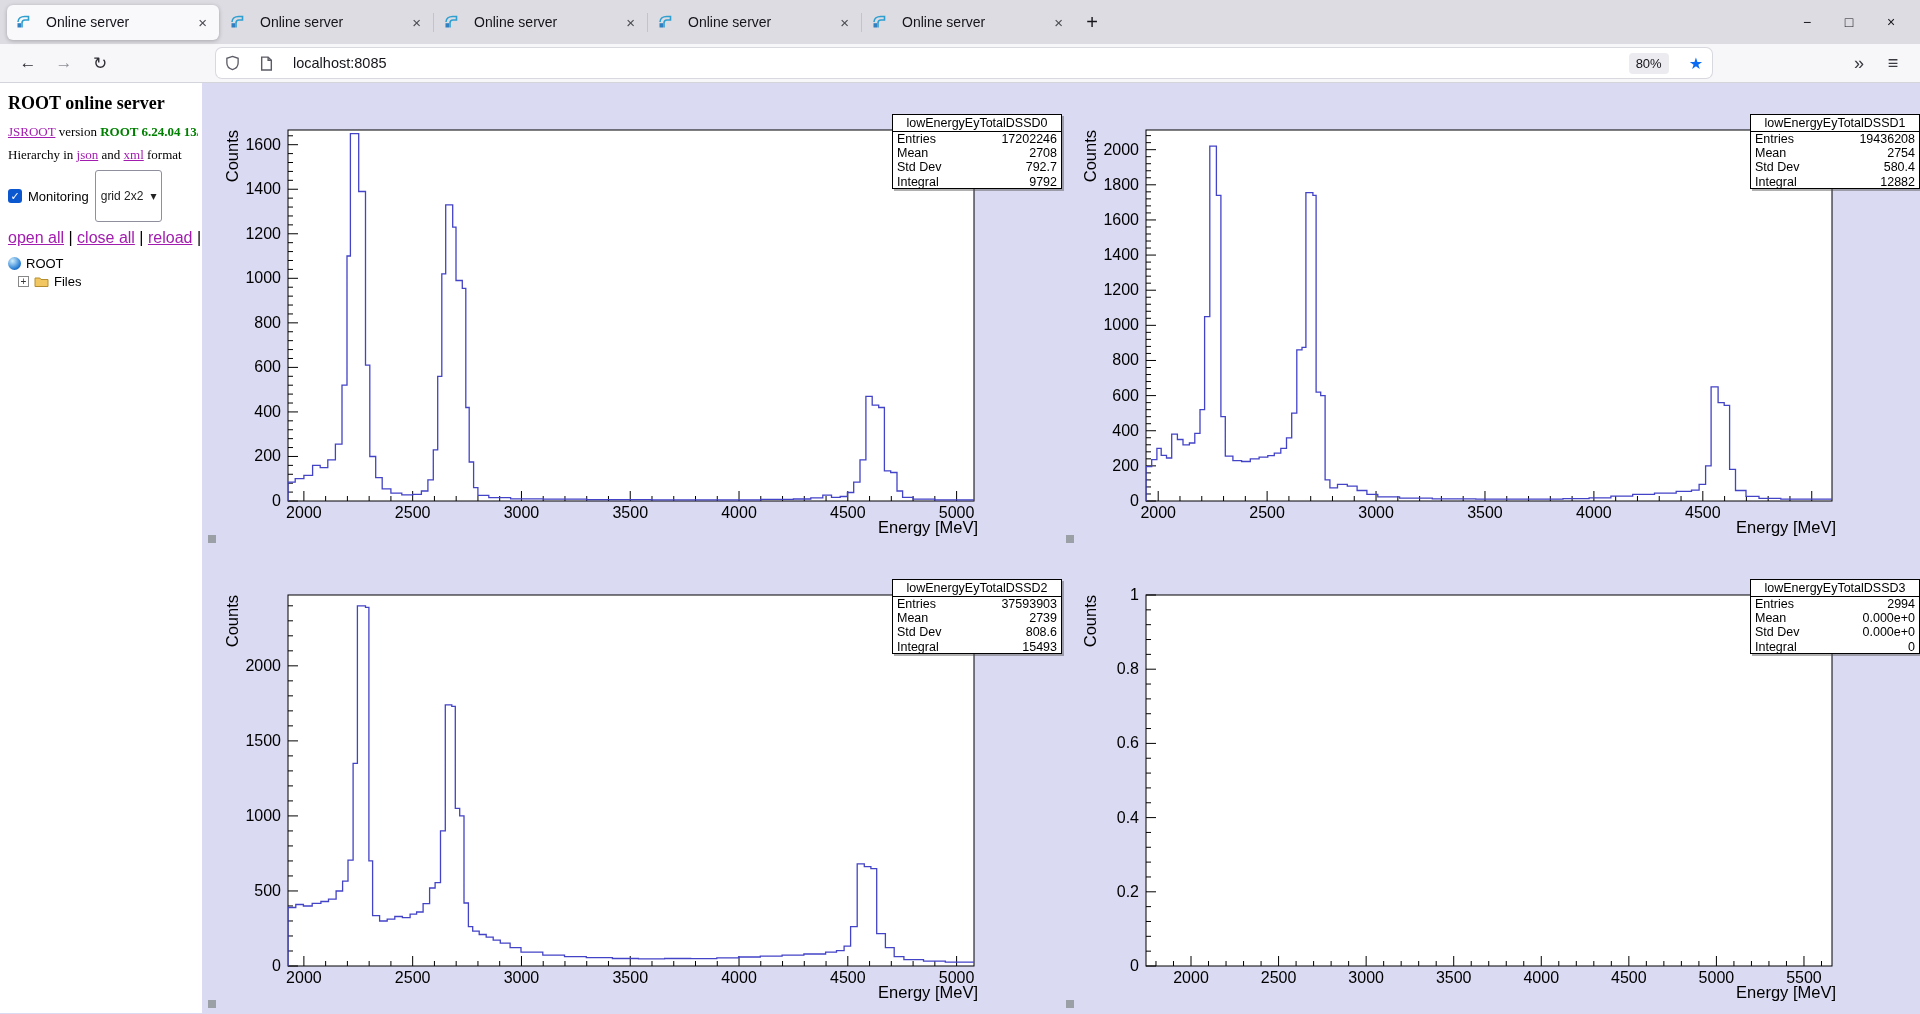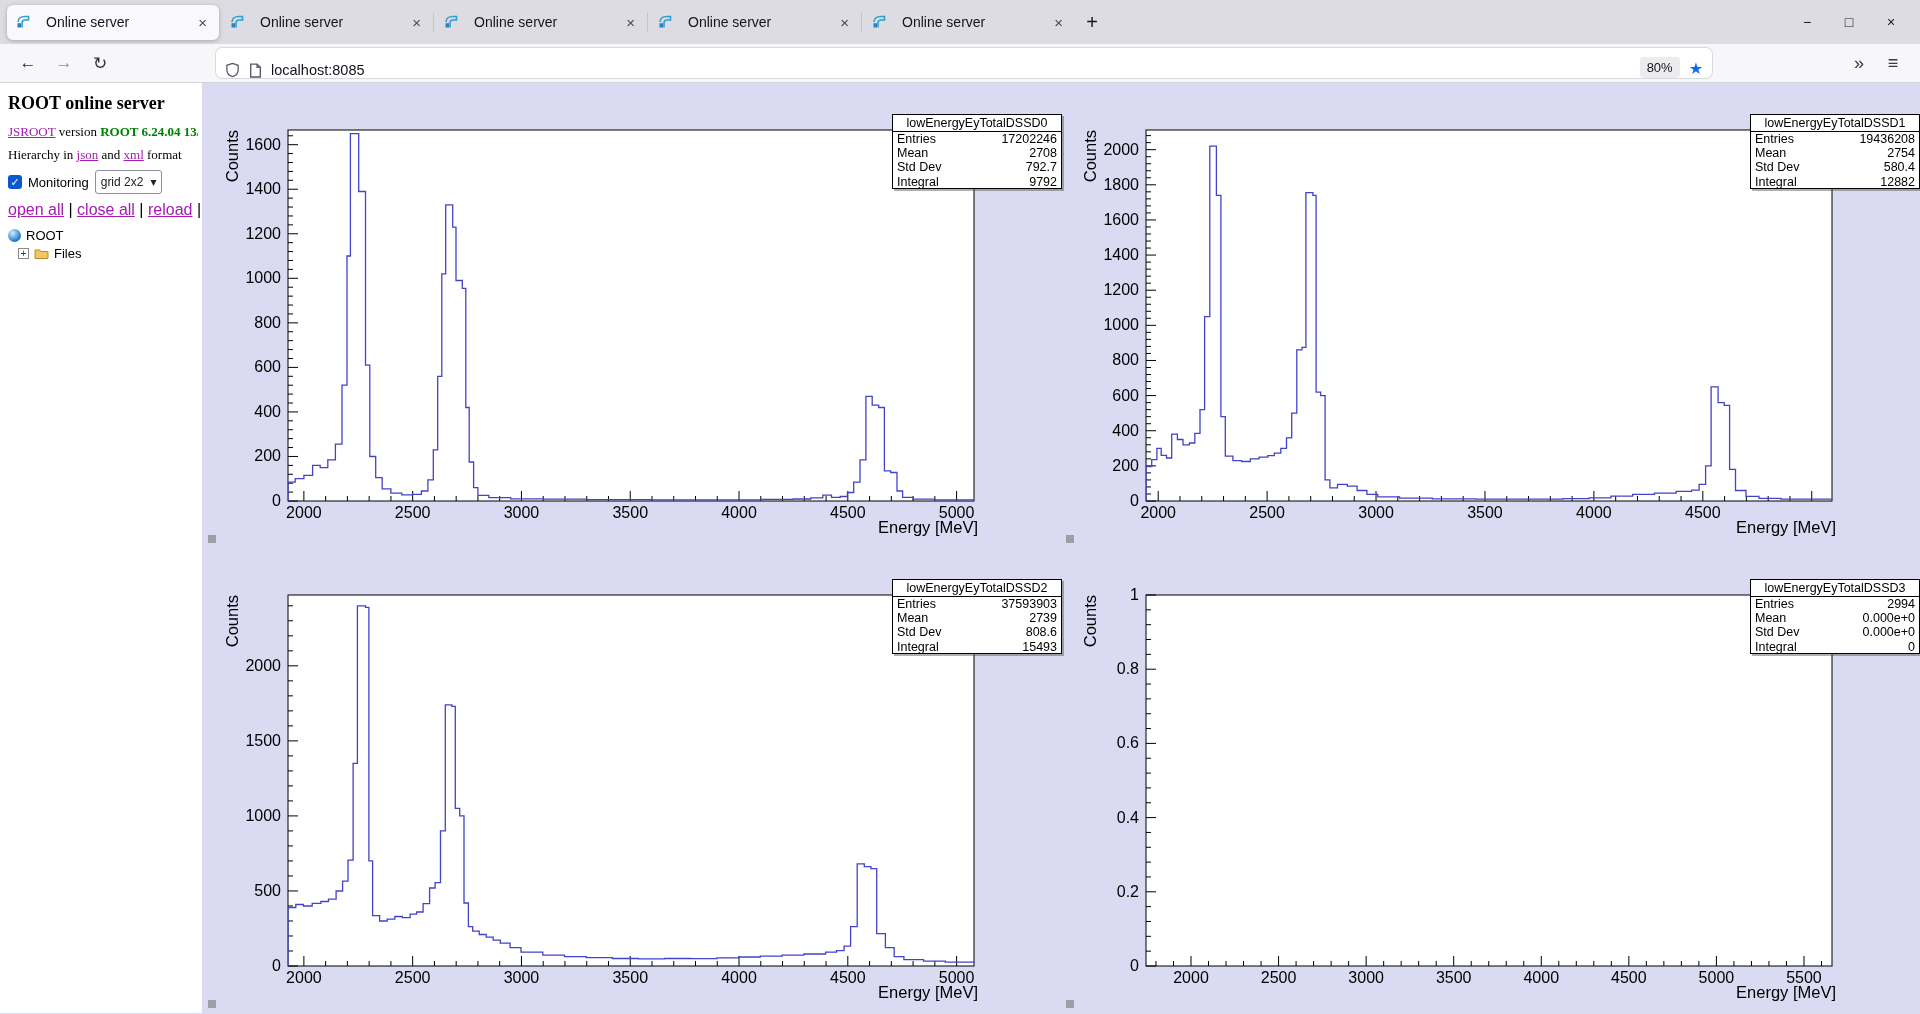--- a/index.html
+++ b/index.html
@@ -24,38 +24,38 @@
   .tab-close { font-size:15px; color:#4a4a52; padding:0 3px; }
   .newtab { width:32px; height:32px; display:flex; align-items:center; justify-content:center; font-size:20px; color:#15141a; }
   .win-controls { margin-left:auto; display:flex; gap:8px; padding-right:12px; color:#15141a; }
   .win-btn { width:34px; height:30px; display:flex; align-items:center; justify-content:center; font-size:14px; }
 
   .navbar { height:39px; background:#f7f7f9; border-bottom:1px solid #d4d4db; display:flex; align-items:center; padding:0 12px; gap:4px; }
   .nav-btn { width:32px; height:30px; display:flex; align-items:center; justify-content:center; font-size:17px; color:#2f2f36; border-radius:4px; }
   .nav-btn.fwd { color:#8f8f99; }
   .urlbar {
     flex:1; height:30px; background:#ffffff; border-radius:6px;
-    display:flex; align-items:flex-end; padding:0 9px; gap:9px;
+    display:flex; align-items:center; padding:0 9px; gap:20px;
     margin-left:96px; margin-right:128px; box-shadow:0 0 0 1px #d8d8df;
   }
   .url-text { flex:1; font-size:14.5px; color:#15141a; }
   .zoom-badge { background:#ececf0; border-radius:4px; font-size:13px; padding:3px 7px; color:#15141a; }
   .star { color:#0a6cf5; font-size:16px; }
   .nav-end { font-size:18px; color:#3a3a42; width:30px; text-align:center; }
 
   
   .content { display:flex; height:930px; }
   .sidebar { width:202px; background:#ffffff; padding:8px 4px 0 6px; overflow:hidden; flex:none; }
   .sb-title { font-family:"Liberation Serif", serif; font-weight:bold; font-size:18px; color:#000; margin:2px 0 10px 2px; }
   .sb-line { font-family:"Liberation Serif", serif; font-size:13px; margin:0 0 7px 2px; white-space:nowrap; overflow:hidden; color:#000; }
   .sidebar a { color:#a21caf; text-decoration:underline; cursor:pointer; }
   .ver { color:#008000; font-weight:bold; }
   .monitor-row { display:flex; align-items:center; gap:6px; margin:6px 0 7px 2px; font-size:13px; }
   .checkbox { width:14px; height:14px; background:#0b57d0; border-radius:3px; color:#fff; font-size:11px; display:flex; align-items:center; justify-content:center; flex:none; }
-  .select { border:1px solid #8f8f9d; border-radius:3px; background:#fff; font-size:12px; padding:4px 5px; display:flex; gap:7px; align-items:center; color:#222; }
+  .select { border:1px solid #8f8f9d; border-radius:3px; background:#fff; font-size:12px; padding:18px 5px; display:flex; gap:7px; align-items:center; color:#222; }
   .actions { font-size:16px; margin:2px 0 9px 2px; white-space:pre;text-align:center; }
   .tree-row { display:flex; align-items:center; gap:5px; font-size:13px; margin:3px 0 0 2px; color:#000; }
   .tree-row.indent { margin-left:12px; }
   .sphere { width:13px; height:13px; border-radius:50%; background:radial-gradient(circle at 35% 30%, #cfeefc, #2a7fd4 65%, #0a3f80); flex:none; }
   .expander { width:11px; height:11px; border:1px solid #888; background:#fff; font-size:10px; line-height:9px; text-align:center; color:#333; flex:none; }
 
   .main { flex:1; position:relative; background:#dadaf2; overflow:hidden; }
   .pad { position:absolute; width:858px; height:465px; }
   #pad0 { left:0; top:0; }  #pad1 { left:858px; top:0; }
   #pad2 { left:0; top:465px; }  #pad3 { left:858px; top:465px; }

